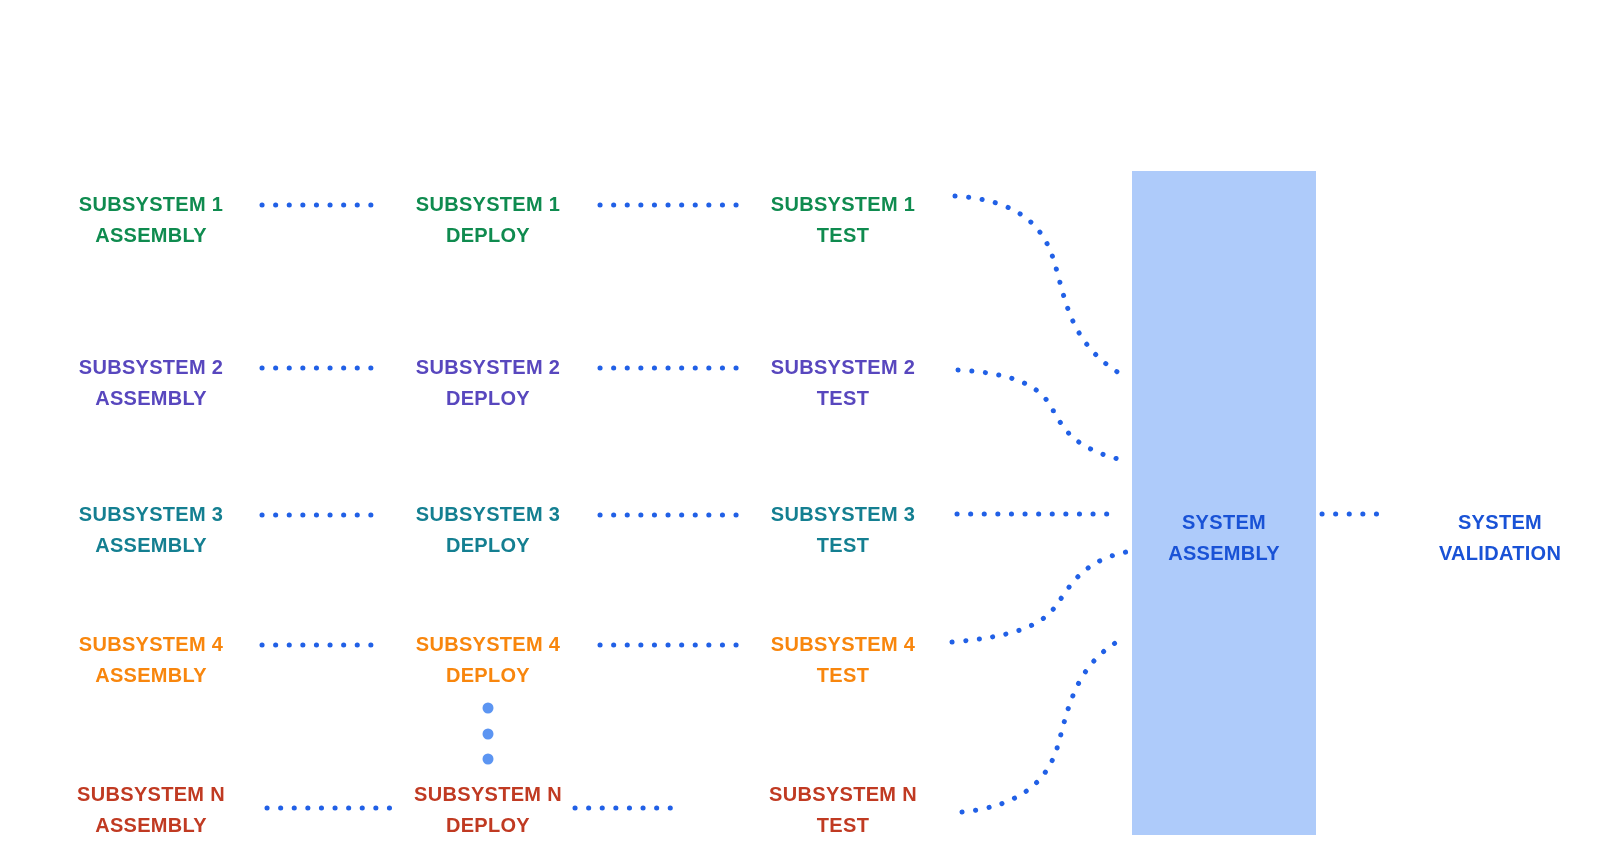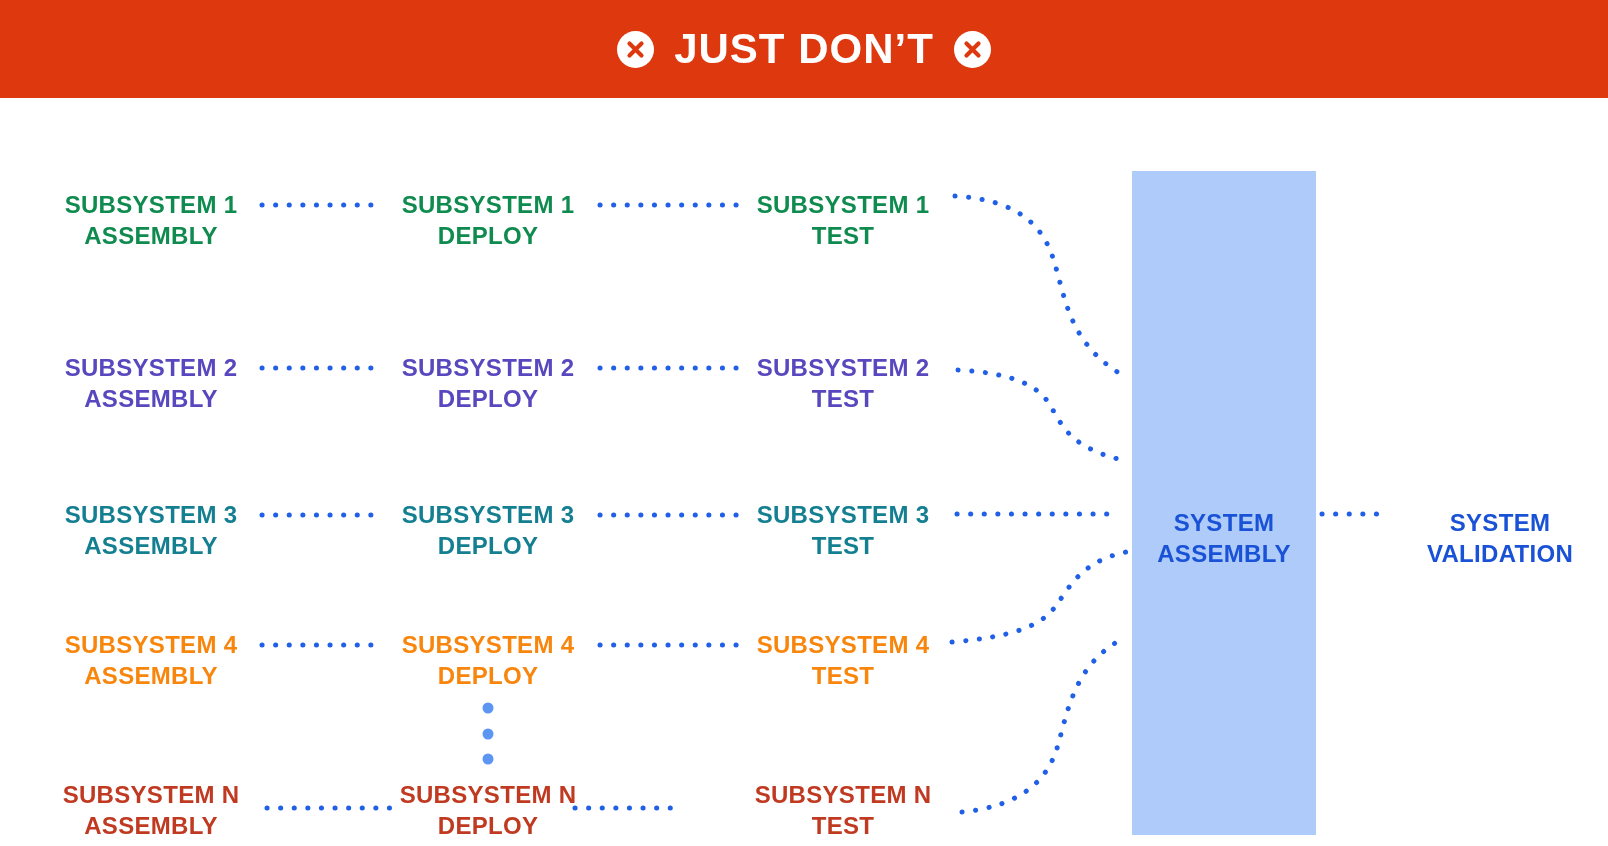--- a/index.html
+++ b/index.html
@@ -49,48 +49,33 @@
     left: 1132px; top: 171px;
     width: 184px; height: 664px;
     background: #AECBFA;
     z-index: 0;
   }
   .node {
     position: absolute;
     transform: translate(-50%, -50%);
     text-align: center;
     font-weight: bold;
-    font-size: 24px;
+    font-size: 20px;
     line-height: 31px;
     letter-spacing: 0.3px;
     white-space: nowrap;
     z-index: 2;
   }
   .node-blue { color: #1952D6; margin-top: 24px; }
 </style>
 </head>
 <body>
 
 <div class="page">
 
-  <header class="banner">
-    <span class="xicon">
-      <svg viewBox="0 0 37 37" width="37" height="37">
-        <circle cx="18.5" cy="18.5" r="18.5" fill="#ffffff"></circle>
-        <path d="M12.5 12.5 L24.5 24.5 M24.5 12.5 L12.5 24.5" stroke="#DD380E" stroke-width="4.2" stroke-linecap="round" fill="none"></path>
-      </svg>
-    </span>
-    <h1 class="banner-title">JUST DON’T</h1>
-    <span class="xicon">
-      <svg viewBox="0 0 37 37" width="37" height="37">
-        <circle cx="18.5" cy="18.5" r="18.5" fill="#ffffff"></circle>
-        <path d="M12.5 12.5 L24.5 24.5 M24.5 12.5 L12.5 24.5" stroke="#DD380E" stroke-width="4.2" stroke-linecap="round" fill="none"></path>
-      </svg>
-    </span>
-  </header>
 
   <div class="assembly-box"></div>
 
   <svg class="connectors" viewBox="0 0 1608 846">
 
     <path class="dots" d="M262,205 L380,205"></path>
     <path class="dots" d="M600,205 L738,205"></path>
     <path class="dots" d="M955,196 C1018,200 1042,225 1053,258 C1066,298 1068,345 1126,377"></path>
 
     <path class="dots" d="M262,368 L380,368"></path>

